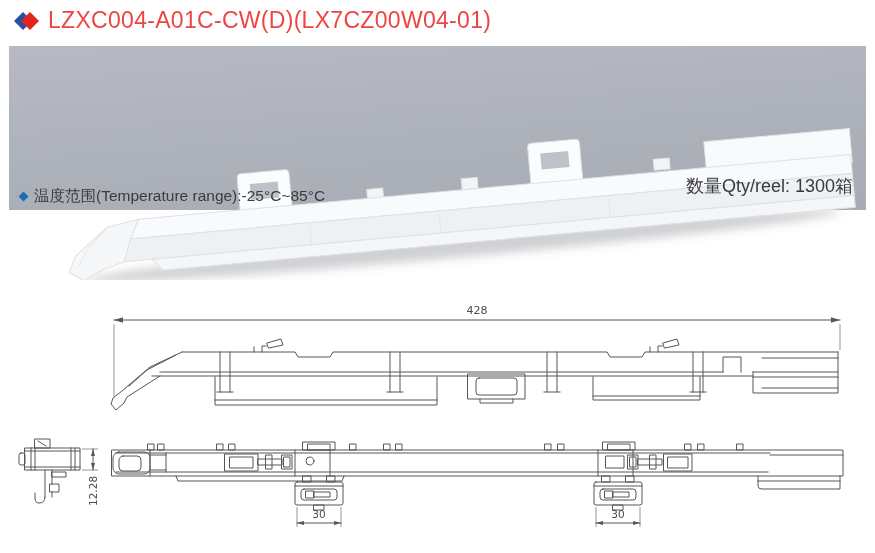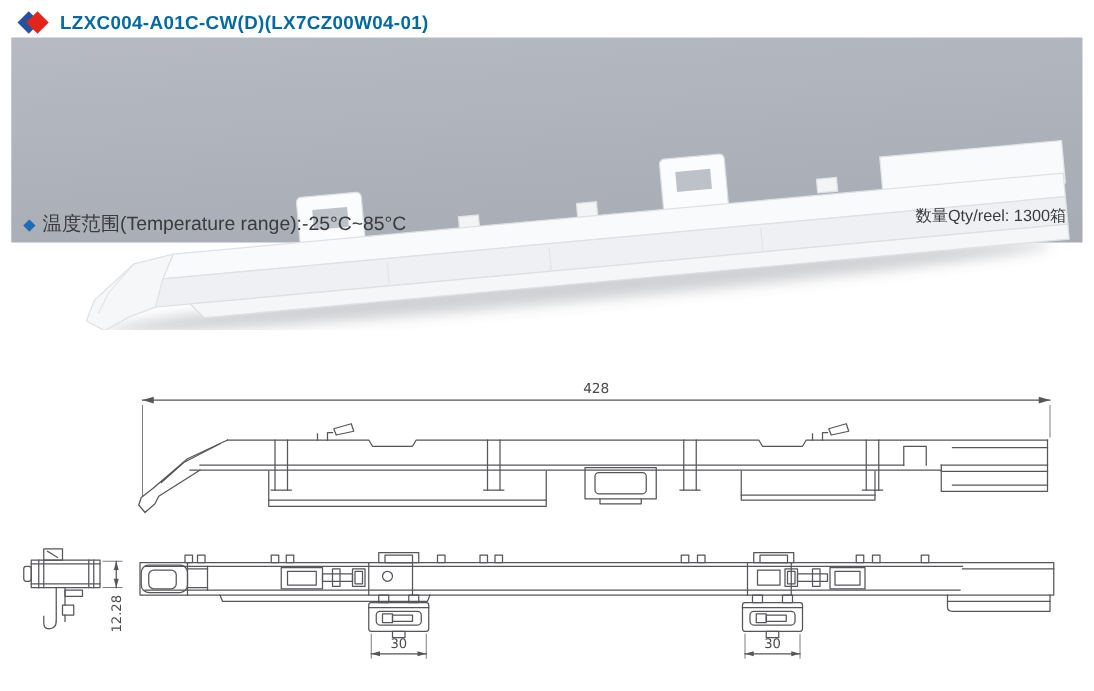--- a/index.html
+++ b/index.html
@@ -1,30 +1,30 @@
 <!DOCTYPE html>
 <html><head>
 <meta charset="utf-8">
 <style>
   *{margin:0;padding:0;box-sizing:border-box}
   html,body{width:875px;height:553px;background:#ffffff;overflow:hidden;
     font-family:"Liberation Sans","DejaVu Sans",sans-serif}
   body{position:relative}
 
   .header{position:absolute;left:13px;top:7px;display:flex;align-items:center;gap:7px}
-  .title{font-size:15px;font-weight:700;color:#0369a1;letter-spacing:.3px;white-space:nowrap}
-
-  .photo{position:absolute;left:9px;top:30px;width:857px;height:164px;
+  .title{font-size:23px;font-weight:400;color:#ef4444;letter-spacing:.3px;white-space:nowrap}
+
+  .photo{position:absolute;left:9px;top:46px;width:857px;height:164px;
     background:linear-gradient(176deg,#b7bac2 0%,#adb1b9 55%,#a7abb3 100%)}
   .photo svg.part{position:absolute;left:0;top:0}
 
   .specs{position:absolute;left:11px;bottom:3px}
   .spec-line{display:flex;align-items:center;gap:7px;font-size:15.5px;color:#3a3b3e;line-height:22px}
   .bullet{width:7px;height:7px;background:#1e6cb5;transform:rotate(45deg);flex:0 0 auto}
-  .qty{position:absolute;right:13px;bottom:12px;font-size:13px;color:#3a3b3e;white-space:nowrap}
+  .qty{position:absolute;right:13px;bottom:12px;font-size:18px;color:#3a3b3e;white-space:nowrap}
 
   .drawings{position:absolute;left:0;top:288px}
   .cad{stroke:#56565a;fill:none;stroke-width:1;stroke-linejoin:round;stroke-linecap:square}
   .cad-thin{stroke:#6b6b6f;fill:none;stroke-width:.7}
   .cad-fill{fill:#56565a;stroke:none}
   svg text{font-family:"DejaVu Sans",sans-serif;fill:#4b4b4f}
 </style>
 </head>
 <body>
 

